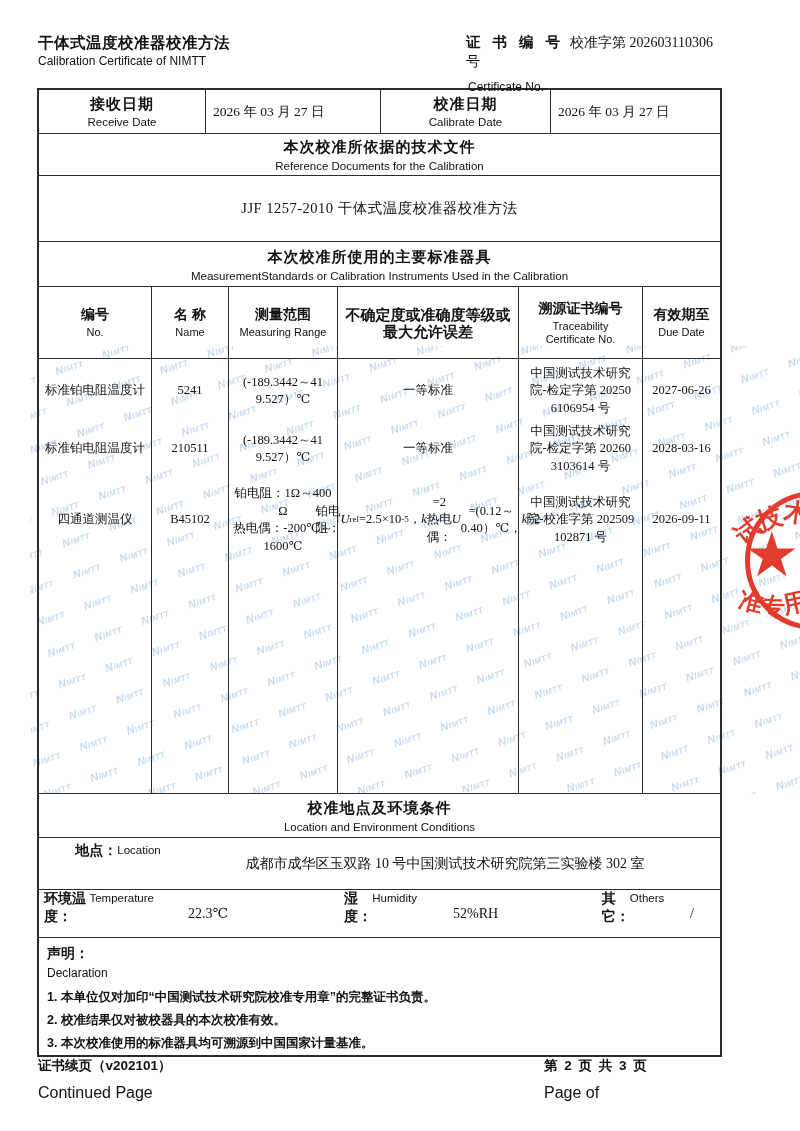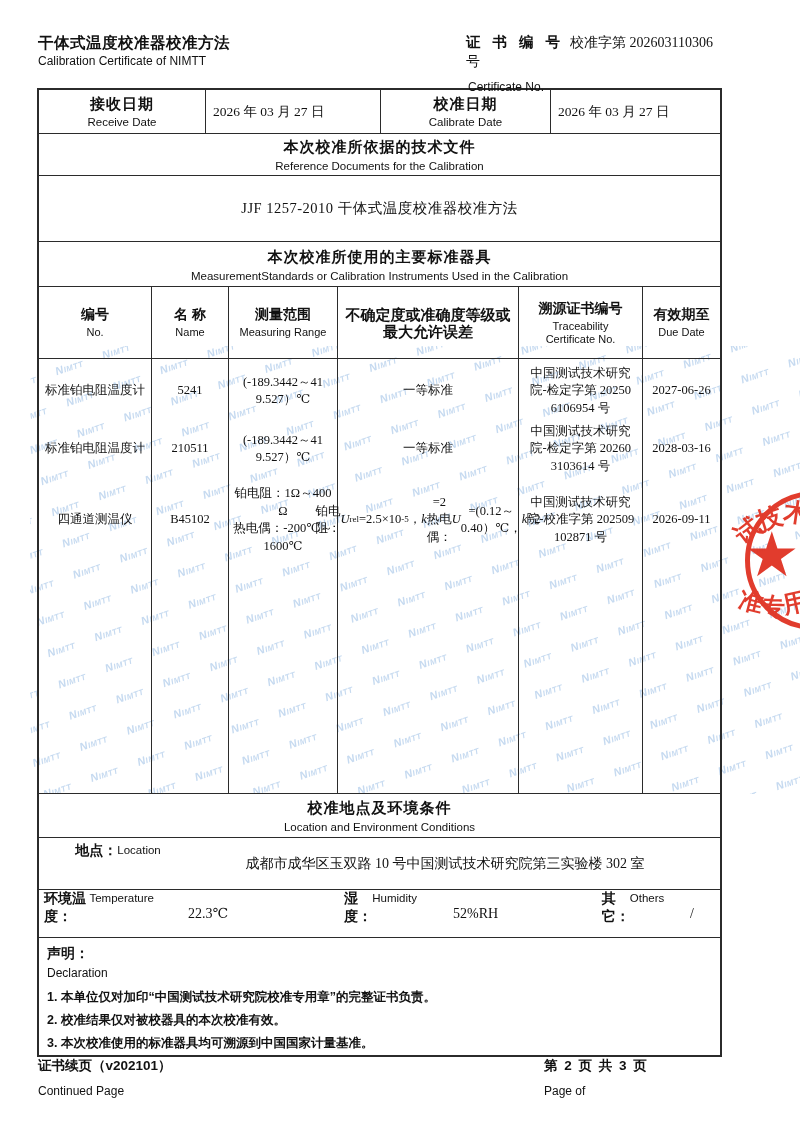--- a/index.html
+++ b/index.html
@@ -69,21 +69,21 @@
   .w-othlab  { width:60px;  } .w-othval  { flex:1; padding-left:27px; }
 
   .r-decl { height:118px; display:block; padding:7px 10px 0 8px; }
   .decl-cn { font-size:14px; font-weight:bold; }
   .decl-en { font-size:12px; margin:3px 0 6px 0; }
   .decl-item { font-size:12.5px; font-weight:bold; line-height:23px; }
 
   
   .doc-footer { position:absolute; top:1057px; left:38px; width:684px; display:flex; justify-content:space-between; z-index:2; }
   .ft-cn { font-size:13.5px; font-weight:bold; }
-  .ft-en { font-size:12px; margin-top:9px; }
+  .ft-en { font-size:16px; margin-top:9px; }
   .ft-right { width:178px; }
   .ft-right .ft-cn { word-spacing:3px; }
 
   
   .wm-band { position:absolute; left:30px; top:346px; width:770px; height:448px; overflow:hidden; z-index:0; }
   .wm-rot { position:absolute; left:-130px; top:-150px; width:1160px; height:780px;
             transform:rotate(-19deg); font-style:italic; font-weight:bold; font-variant:small-caps;
             font-size:11px; line-height:33px; word-spacing:17px; letter-spacing:.5px; }
 
   

